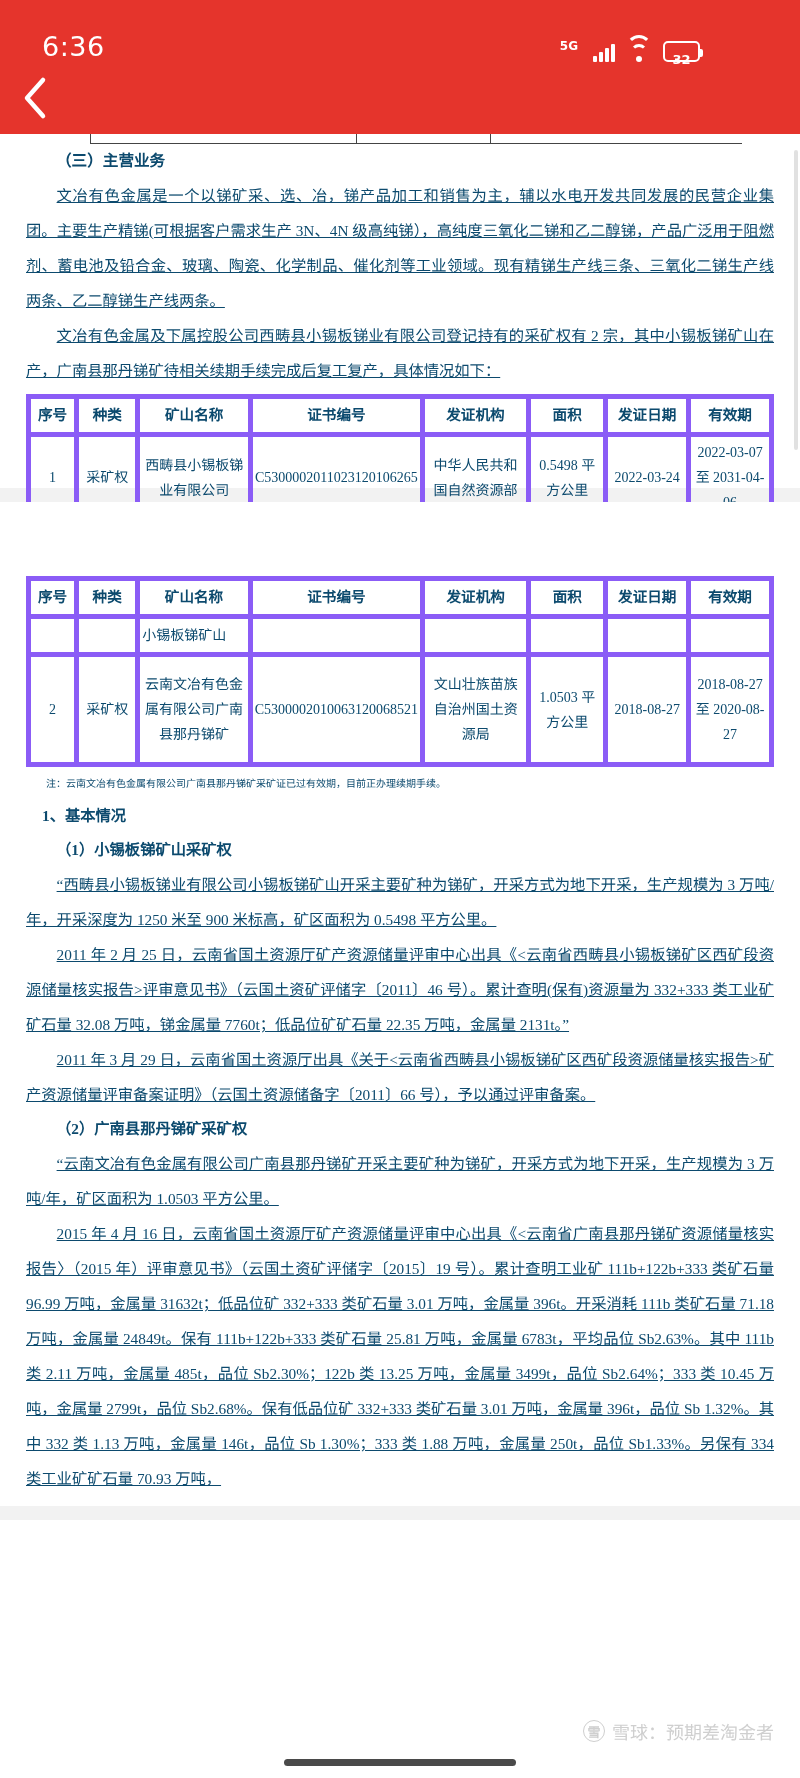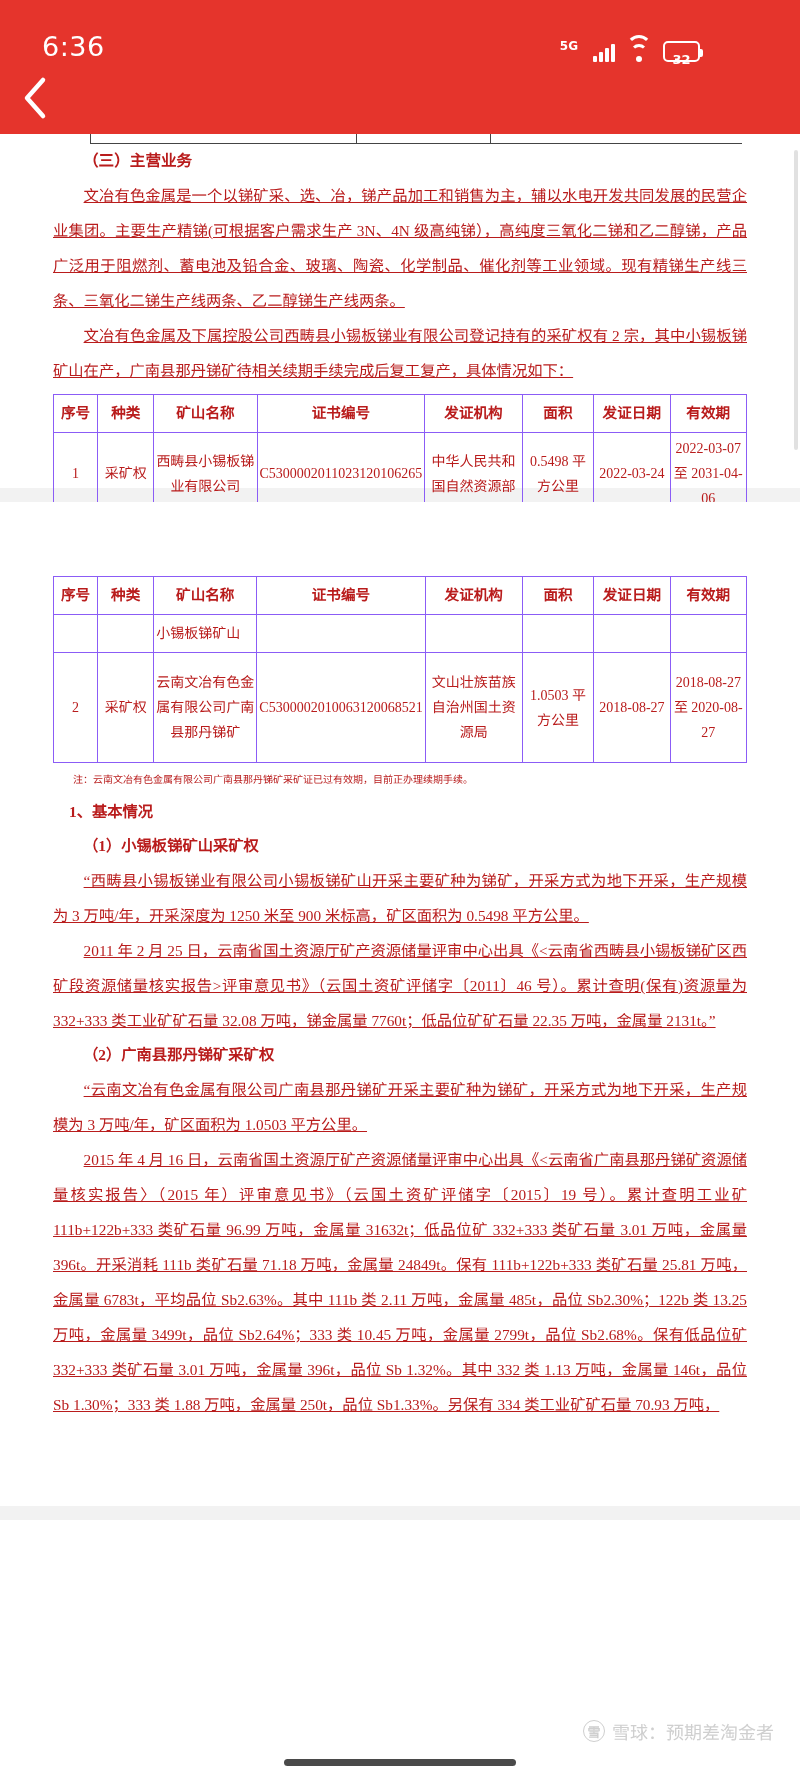--- a/index.html
+++ b/index.html
@@ -76,37 +76,37 @@
 
   
   .page {
     position: absolute; left: 0; width: 800px; background: #fff;
   }
   .page-one { top: 134px; height: 354px; }
   .page-two { top: 502px; height: 1004px; }
   .page-three { top: 1520px; height: 258px; }
 
   .doc {
-    padding: 0 53px; color: #b91c1c;
+    padding: 0 26px; color: #0c4a6e;
     font-size: 15.3px; line-height: 35px;
     text-align: justify; text-justify: inter-ideograph;
   }
   .h-sub { font-weight: 700; font-size: 15.6px; line-height: 34px; padding-left: 30px; }
   .para { text-indent: 2em; text-decoration: underline; }
   .note { text-indent: 2em; font-size: 10px; line-height: 30px; }
   .item-l1 { padding-left: 16px; font-weight: 700; font-size: 15.3px; line-height: 34px; }
   .item-l2 { padding-left: 30px; font-weight: 700; font-size: 15.3px; line-height: 34px; }
 
   
   table.mtable {
     width: 100%; border-collapse: collapse; margin: 6px 0 2px 0;
     font-size: 14px; line-height: 25px;
   }
   table.mtable th, table.mtable td {
-    border: 1px solid #8b5cf6; text-align: center; vertical-align: middle;
+    border: 5px solid #8b5cf6; text-align: center; vertical-align: middle;
     padding: 3px 2px; font-weight: 400; margin-top: 20px;
   }
   table.mtable th { font-weight: 700; font-size: 14.6px; height: 38px; }
   .c-no    { width: 7%; }
   .c-kind  { width: 9%; }
   .c-mine  { width: 17%; }
   .c-cert  { width: 16%; }
   .c-org   { width: 16%; }
   .c-area  { width: 11%; }
   .c-date  { width: 12%; }
@@ -263,20 +263,21 @@
             <td>2018-08-27 至 2020-08-27</td>
           </tr>
         </tbody>
       </table>
 
       <p class="note">注：云南文冶有色金属有限公司广南县那丹锑矿采矿证已过有效期，目前正办理续期手续。</p>
       <div class="item-l1">1、基本情况</div>
       <div class="item-l2">（1）小锡板锑矿山采矿权</div>
       <p class="para">“西畴县小锡板锑业有限公司小锡板锑矿山开采主要矿种为锑矿，开采方式为地下开采，生产规模为 3 万吨/年，开采深度为 1250 米至 900 米标高，矿区面积为 0.5498 平方公里。</p>
       <p class="para">2011 年 2 月 25 日，云南省国土资源厅矿产资源储量评审中心出具《&lt;云南省西畴县小锡板锑矿区西矿段资源储量核实报告&gt;评审意见书》（云国土资矿评储字〔2011〕46 号）。累计查明(保有)资源量为 332+333 类工业矿矿石量 32.08 万吨，锑金属量 7760t；低品位矿矿石量 22.35 万吨，金属量 2131t。”</p>
+      <p class="para">2011 年 3 月 29 日，云南省国土资源厅出具《关于&lt;云南省西畴县小锡板锑矿区西矿段资源储量核实报告&gt;矿产资源储量评审备案证明》（云国土资源储备字〔2011〕66 号），予以通过评审备案。</p>
       <div class="item-l2">（2）广南县那丹锑矿采矿权</div>
       <p class="para">“云南文冶有色金属有限公司广南县那丹锑矿开采主要矿种为锑矿，开采方式为地下开采，生产规模为 3 万吨/年，矿区面积为 1.0503 平方公里。</p>
       <p class="para">2015 年 4 月 16 日，云南省国土资源厅矿产资源储量评审中心出具《&lt;云南省广南县那丹锑矿资源储量核实报告〉（2015 年）评审意见书》（云国土资矿评储字〔2015〕19 号）。累计查明工业矿 111b+122b+333 类矿石量 96.99 万吨，金属量 31632t；低品位矿 332+333 类矿石量 3.01 万吨，金属量 396t。开采消耗 111b 类矿石量 71.18 万吨，金属量 24849t。保有 111b+122b+333 类矿石量 25.81 万吨，金属量 6783t，平均品位 Sb2.63%。其中 111b 类 2.11 万吨，金属量 485t，品位 Sb2.30%；122b 类 13.25 万吨，金属量 3499t，品位 Sb2.64%；333 类 10.45 万吨，金属量 2799t，品位 Sb2.68%。保有低品位矿 332+333 类矿石量 3.01 万吨，金属量 396t，品位 Sb 1.32%。其中 332 类 1.13 万吨，金属量 146t，品位 Sb 1.30%；333 类 1.88 万吨，金属量 250t，品位 Sb1.33%。另保有 334 类工业矿矿石量 70.93 万吨，</p>
     </div>
   </div>
 
   <div class="page page-three"></div>
 
   <div class="watermark">
     <span class="wm-logo">雪</span>

